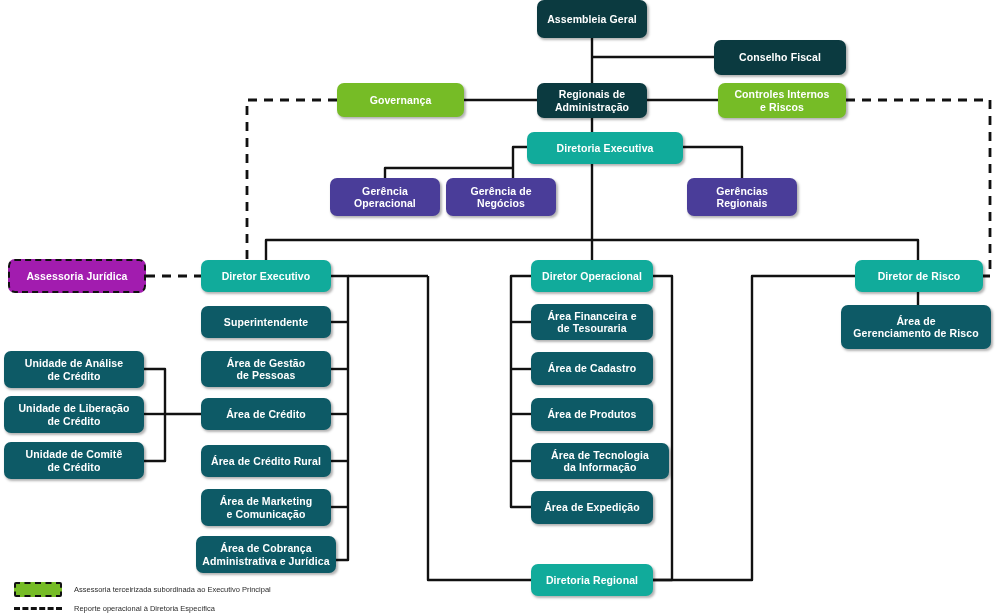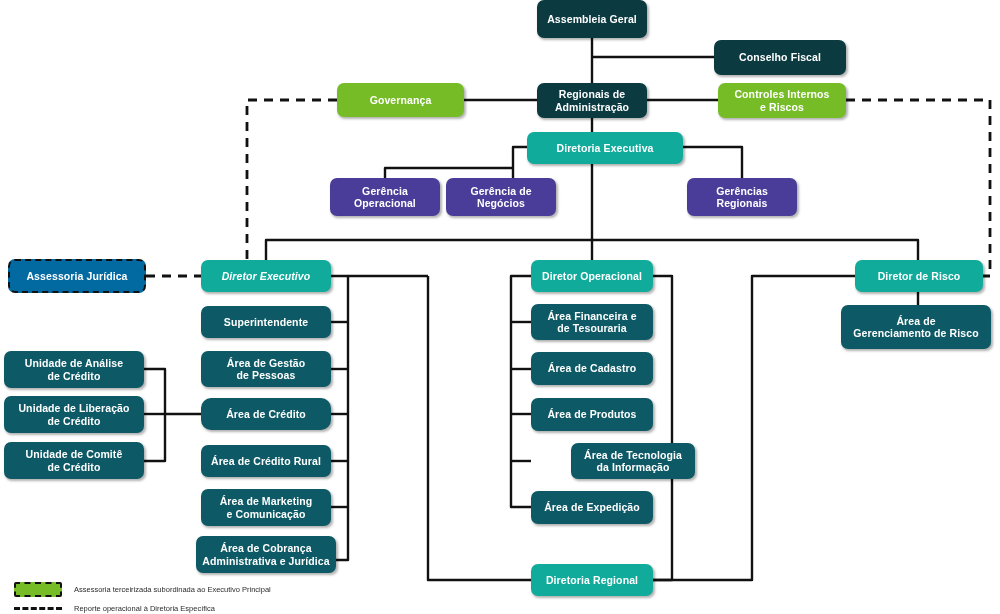--- a/index.html
+++ b/index.html
@@ -35,21 +35,21 @@
     padding:2px 5px;
     box-shadow:1.5px 2px 2.5px rgba(0,0,0,.30);
     z-index:3;
   }
   .n-navy  { background:#0b3a40; }
   .n-teal  { background:#11ab9b; }
   .n-dteal { background:#0d5a66; }
   .n-purple{ background:#4a3d99; }
   .n-green { background:#76bc26; }
   .n-green-dash{
-    background:#0369a1;
+    background:#a21caf;
     border:2.5px dashed #111111;
     box-shadow:none;
     color:#ffffff;
   }
   .legend{
     position:absolute;
     left:14px;
     z-index:4;
     display:flex;
     align-items:center;
@@ -152,35 +152,35 @@
 Operacional</div>
 
   <div class="node n-purple" style="left:446px;top:178px;width:110px;height:38px;font-size:10.5px;white-space:pre-line;">Gerência de
 Negócios</div>
 
   <div class="node n-purple" style="left:687px;top:178px;width:110px;height:38px;font-size:10.5px;white-space:pre-line;">Gerências
 Regionais</div>
 
   <div class="node n-green-dash" style="left:8px;top:259px;width:138px;height:34px;font-size:10.5px;">Assessoria Jurídica</div>
 
-  <div class="node n-teal" style="left:201px;top:260px;width:130px;height:32px;font-size:10.5px;font-style:italic;">Diretor Executivo</div>
+  <div class="node n-teal" style="left:201px;top:260px;width:130px;height:32px;font-size:10.5px;">Diretor Executivo</div>
 
   <div class="node n-teal" style="left:531px;top:260px;width:122px;height:32px;font-size:10.5px;text-align:center;">Diretor Operacional</div>
 
   <div class="node n-teal" style="left:855px;top:260px;width:128px;height:32px;font-size:10.5px;">Diretor de Risco</div>
 
   <div class="node n-dteal" style="left:841px;top:305px;width:150px;height:44px;font-size:10.5px;white-space:pre-line;">Área de
 Gerenciamento de Risco</div>
 
   <div class="node n-dteal" style="left:201px;top:306px;width:130px;height:32px;font-size:10.5px;">Superintendente</div>
 
   <div class="node n-dteal" style="left:201px;top:351px;width:130px;height:36px;font-size:10.5px;white-space:pre-line;">Área de Gestão
 de Pessoas</div>
 
-  <div class="node n-dteal" style="left:201px;top:398px;width:130px;height:32px;font-size:10.5px;border-radius:10px;">Área de Crédito</div>
+  <div class="node n-dteal" style="left:201px;top:398px;width:130px;height:32px;font-size:10.5px;">Área de Crédito</div>
 
   <div class="node n-dteal" style="left:201px;top:445px;width:130px;height:32px;font-size:10.5px;">Área de Crédito Rural</div>
 
   <div class="node n-dteal" style="left:201px;top:489px;width:130px;height:37px;font-size:10.5px;white-space:pre-line;">Área de Marketing
 e Comunicação</div>
 
   <div class="node n-dteal" style="left:196px;top:536px;width:140px;height:37px;font-size:10.5px;white-space:pre-line;">Área de Cobrança
 Administrativa e Jurídica</div>
 
   <div class="node n-dteal" style="left:4px;top:351px;width:140px;height:37px;font-size:10.5px;white-space:pre-line;">Unidade de Análise
@@ -192,21 +192,21 @@
   <div class="node n-dteal" style="left:4px;top:442px;width:140px;height:37px;font-size:10.5px;white-space:pre-line;">Unidade de Comitê
 de Crédito</div>
 
   <div class="node n-dteal" style="left:531px;top:304px;width:122px;height:36px;font-size:10.5px;white-space:pre-line;">Área Financeira e
 de Tesouraria</div>
 
   <div class="node n-dteal" style="left:531px;top:352px;width:122px;height:33px;font-size:10.5px;">Área de Cadastro</div>
 
   <div class="node n-dteal" style="left:531px;top:398px;width:122px;height:33px;font-size:10.5px;">Área de Produtos</div>
 
-  <div class="node n-dteal" style="left:531px;top:443px;width:124px;height:36px;font-size:10.5px;white-space:pre-line;margin-left:40px;">Área de Tecnologia
+  <div class="node n-dteal" style="left:531px;top:443px;width:138px;height:36px;font-size:10.5px;white-space:pre-line;">Área de Tecnologia
 da Informação</div>
 
   <div class="node n-dteal" style="left:531px;top:491px;width:122px;height:33px;font-size:10.5px;">Área de Expedição</div>
 
   <div class="node n-teal" style="left:531px;top:564px;width:122px;height:32px;font-size:10.5px;">Diretoria Regional</div>
 
   <div class="legend" style="top:582px;">
     <span class="legend-swatch"></span>
     <span class="legend-text">Assessoria terceirizada subordinada ao Executivo Principal</span>
   </div>

